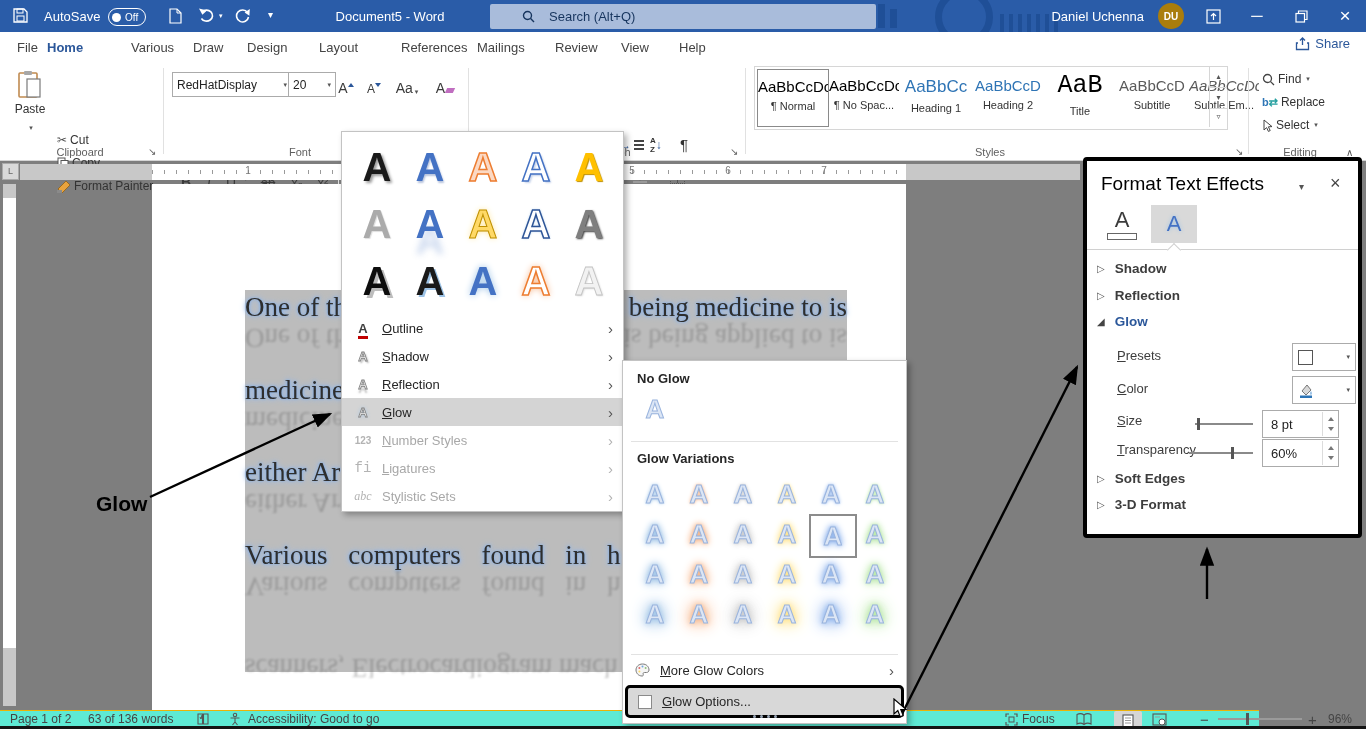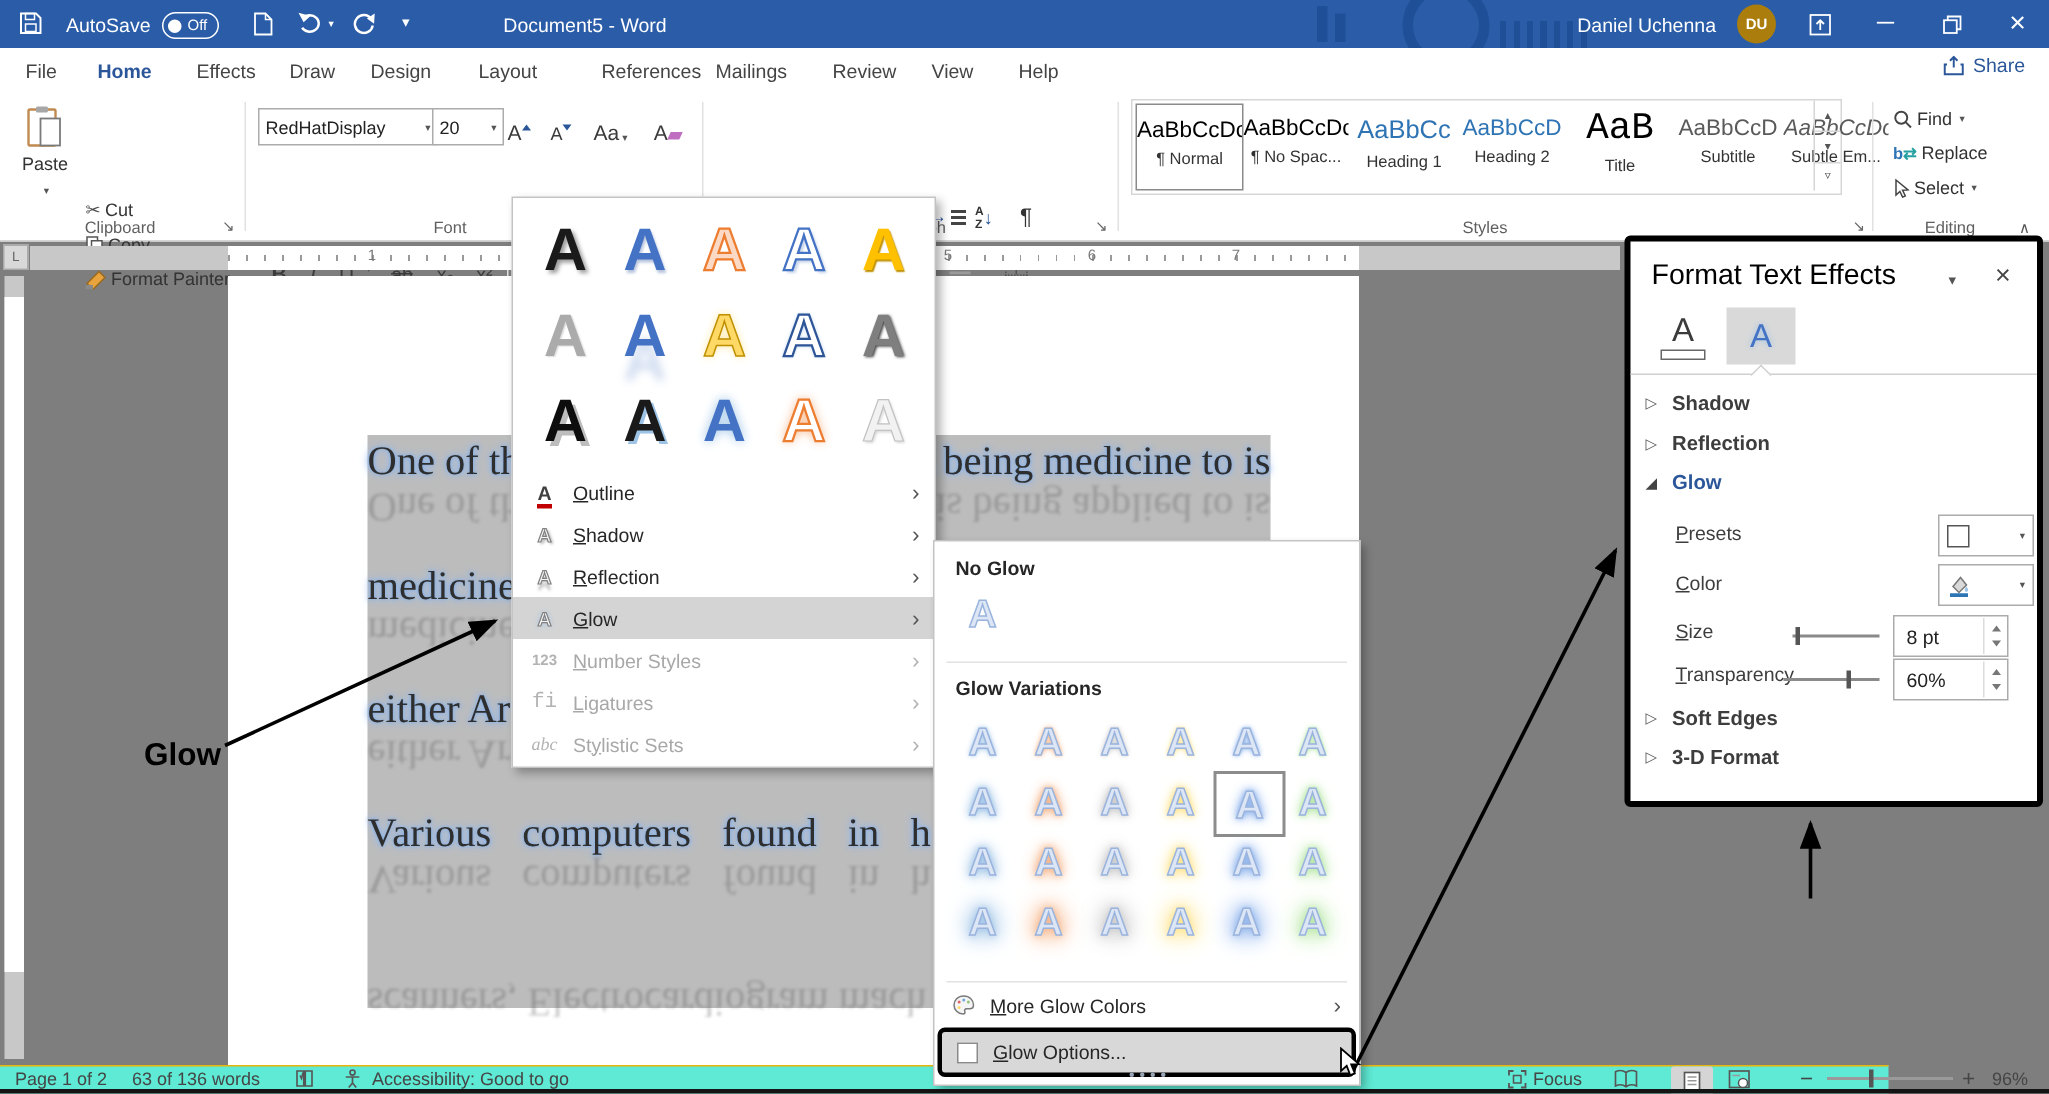--- a/index.html
+++ b/index.html
@@ -187,20 +187,29 @@
     </div>
     <div class="abs" style="left:234px;top:8px">
       <svg width="16" height="15" viewBox="0 0 16 15">
           <path d="M13.5 4.5 A 6 6 0 1 0 14.5 9" fill="none" stroke="#fff" stroke-width="1.6"></path>
           <path d="M15.8 1 L10.6 4.4 L15.4 7.8 z" fill="#fff"></path>
         </svg>
     </div>
     <span class="abs" style="left:268px;top:9px;font-size:10px">▾</span>
     <div class="abs" style="left:300px;top:9px;width:180px;text-align:center">Document5 - Word</div>
 
+    <div class="searchbox">
+      <span style="margin-left:32px;margin-right:14px">
+        <svg width="13" height="13" viewBox="0 0 13 13">
+            <circle cx="5.5" cy="5.5" r="4" fill="none" stroke="#17355e" stroke-width="1.4"></circle>
+            <line x1="8.6" y1="8.6" x2="12" y2="12" stroke="#17355e" stroke-width="1.4"></line>
+          </svg>
+      </span>
+      <span>Search (Alt+Q)</span>
+    </div>
 
     <div class="abs flex" style="right:0;top:0;height:32px;padding-right:6px;gap:14px">
       <span>Daniel Uchenna</span>
       <span class="avatar">DU</span>
       <span class="winbtn">
         <svg width="15" height="15" viewBox="0 0 15 15">
             <rect x="1" y="1" width="13" height="13" fill="none" stroke="#fff" stroke-width="1.2"></rect>
             <path d="M7.5 11 V5 M5 7 L7.5 4.5 L10 7" fill="none" stroke="#fff" stroke-width="1.2"></path>
           </svg>
       </span>
@@ -210,22 +219,22 @@
             <rect x="1" y="3.5" width="8.5" height="8.5" fill="none" stroke="#fff" stroke-width="1.2"></rect>
             <path d="M3.5 3.5 V1 H12 V9.5 H9.5" fill="none" stroke="#fff" stroke-width="1.2"></path>
           </svg>
       </span>
       <span class="winbtn" style="font-size:19px">×</span>
     </div>
   </div>
 
   <div class="menubar">
     <span class="rtab" style="left:14px">File</span>
-    <span class="rtab active" style="left:62px">Home</span>
-    <span class="rtab" style="left:128px">Effects</span>
+    <span class="rtab active" style="left:44px">Home</span>
+    <span class="rtab" style="left:128px">Various</span>
     <span class="rtab" style="left:190px">Draw</span>
     <span class="rtab" style="left:244px">Design</span>
     <span class="rtab" style="left:316px">Layout</span>
     <span class="rtab" style="left:398px">References</span>
     <span class="rtab" style="left:474px">Mailings</span>
     <span class="rtab" style="left:552px">Review</span>
     <span class="rtab" style="left:618px">View</span>
     <span class="rtab" style="left:676px">Help</span>
     <div class="share">
       <span>

